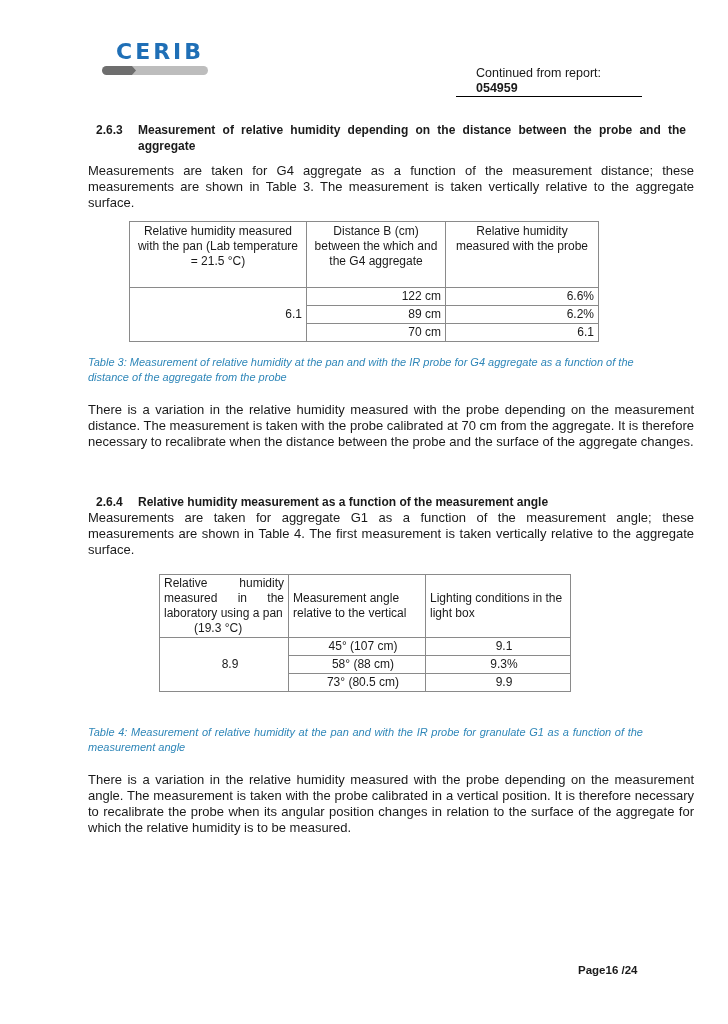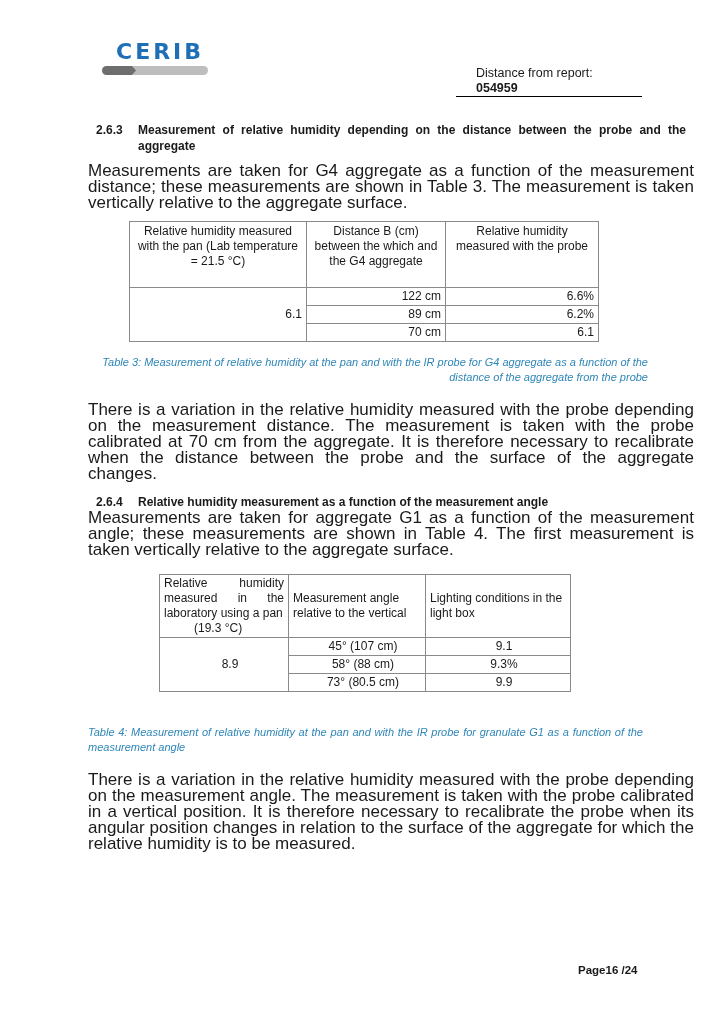--- a/index.html
+++ b/index.html
@@ -13,21 +13,21 @@
   .logo-bar-light { position: absolute; left: 30px; top: 26px; width: 76px; height: 9px; background: #bdbdbd;
                     border-radius: 0 5px 5px 0; }
   .report-ref { position: absolute; left: 476px; top: 66px; width: 166px; font-size: 12.5px; line-height: 15px; }
   .report-ref .num { font-weight: bold; }
   .report-ref-rule { position: absolute; left: 456px; top: 96px; width: 186px; height: 1px; background: #000; }
 
   .content { position: absolute; left: 88px; top: 114px; width: 606px; }
   h3 { margin: 8px; font-size: 12px; font-weight: bold; line-height: 16px; text-align: justify; display: flex; }
   h3 .num { flex: 0 0 42px; }
   h3 .title { flex: 1; }
-  p { margin: 0; font-size: 17px; line-height: 16px; text-align: justify; }
+  p { margin: 0; font-size: 13px; line-height: 16px; text-align: justify; }
   .caption { color: #2e86b8; font-style: italic; font-size: 11px; line-height: 15px; }
 
   table { border-collapse: collapse; font-size: 12px; line-height: 15px; }
   td, th { border: 1px solid #8a8a8a; font-weight: normal; padding: 1px 4px; }
   .t3 { position: absolute; left: 41px; top: 107px; width: 470px; }
   .t3 th { text-align: center; vertical-align: top; padding-top: 2px; height: 62px; }
   .t3 td { text-align: right; height: 15px; }
   .t4 { position: absolute; left: 71px; top: 460px; width: 412px; }
   .t4 th { vertical-align: middle; text-align: left; }
   .t4 th.c1 { text-align: justify; text-align-last: left; vertical-align: top; }
@@ -38,21 +38,21 @@
 </head>
 <body>
 
 <div class="logo">
   <div class="logo-text">CERIB</div>
   <div class="logo-bar-light"></div>
   <div class="logo-bar-dark"></div>
 </div>
 
 <div class="report-ref">
-  <div>Distance from report:</div>
+  <div>Continued from report:</div>
   <div class="num">054959</div>
 </div>
 <div class="report-ref-rule"></div>
 
 <div class="content">
   <h3>
     <span class="num">2.6.3</span>
     <span class="title">Measurement of relative humidity depending on the distance between the probe and the aggregate</span>
   </h3>
   <p style="margin-top:9px">Measurements are taken for G4 aggregate as a function of the measurement distance; these measurements are shown in Table 3. The measurement is taken vertically relative to the aggregate surface.</p>
@@ -73,21 +73,21 @@
       <td>89 cm</td>
       <td>6.2%</td>
     </tr>
     <tr>
       <td>70 cm</td>
       <td>6.1</td>
     </tr>
   </tbody>
     </table>
 
-  <p class="caption" style="position:absolute; top:241px; left:0; width:560px; text-align:right">Table 3: Measurement of relative humidity at the pan and with the IR probe for G4 aggregate as a function of the distance of the aggregate from the probe</p>
+  <p class="caption" style="position:absolute; top:241px; left:0; width:560px; text-align:left">Table 3: Measurement of relative humidity at the pan and with the IR probe for G4 aggregate as a function of the distance of the aggregate from the probe</p>
 
   <p style="position:absolute; top:288px; left:0; width:606px">There is a variation in the relative humidity measured with the probe depending on the measurement distance. The measurement is taken with the probe calibrated at 70 cm from the aggregate. It is therefore necessary to recalibrate when the distance between the probe and the surface of the aggregate changes.</p>
 
   <h3 style="position:absolute; top:372px; left:0; width:606px">
     <span class="num">2.6.4</span>
     <span class="title">Relative humidity measurement as a function of the measurement angle</span>
   </h3>
   <p style="position:absolute; top:396px; left:0; width:606px">Measurements are taken for aggregate G1 as a function of the measurement angle; these measurements are shown in Table 4. The first measurement is taken vertically relative to the aggregate surface.</p>
 
   <table class="t4">

